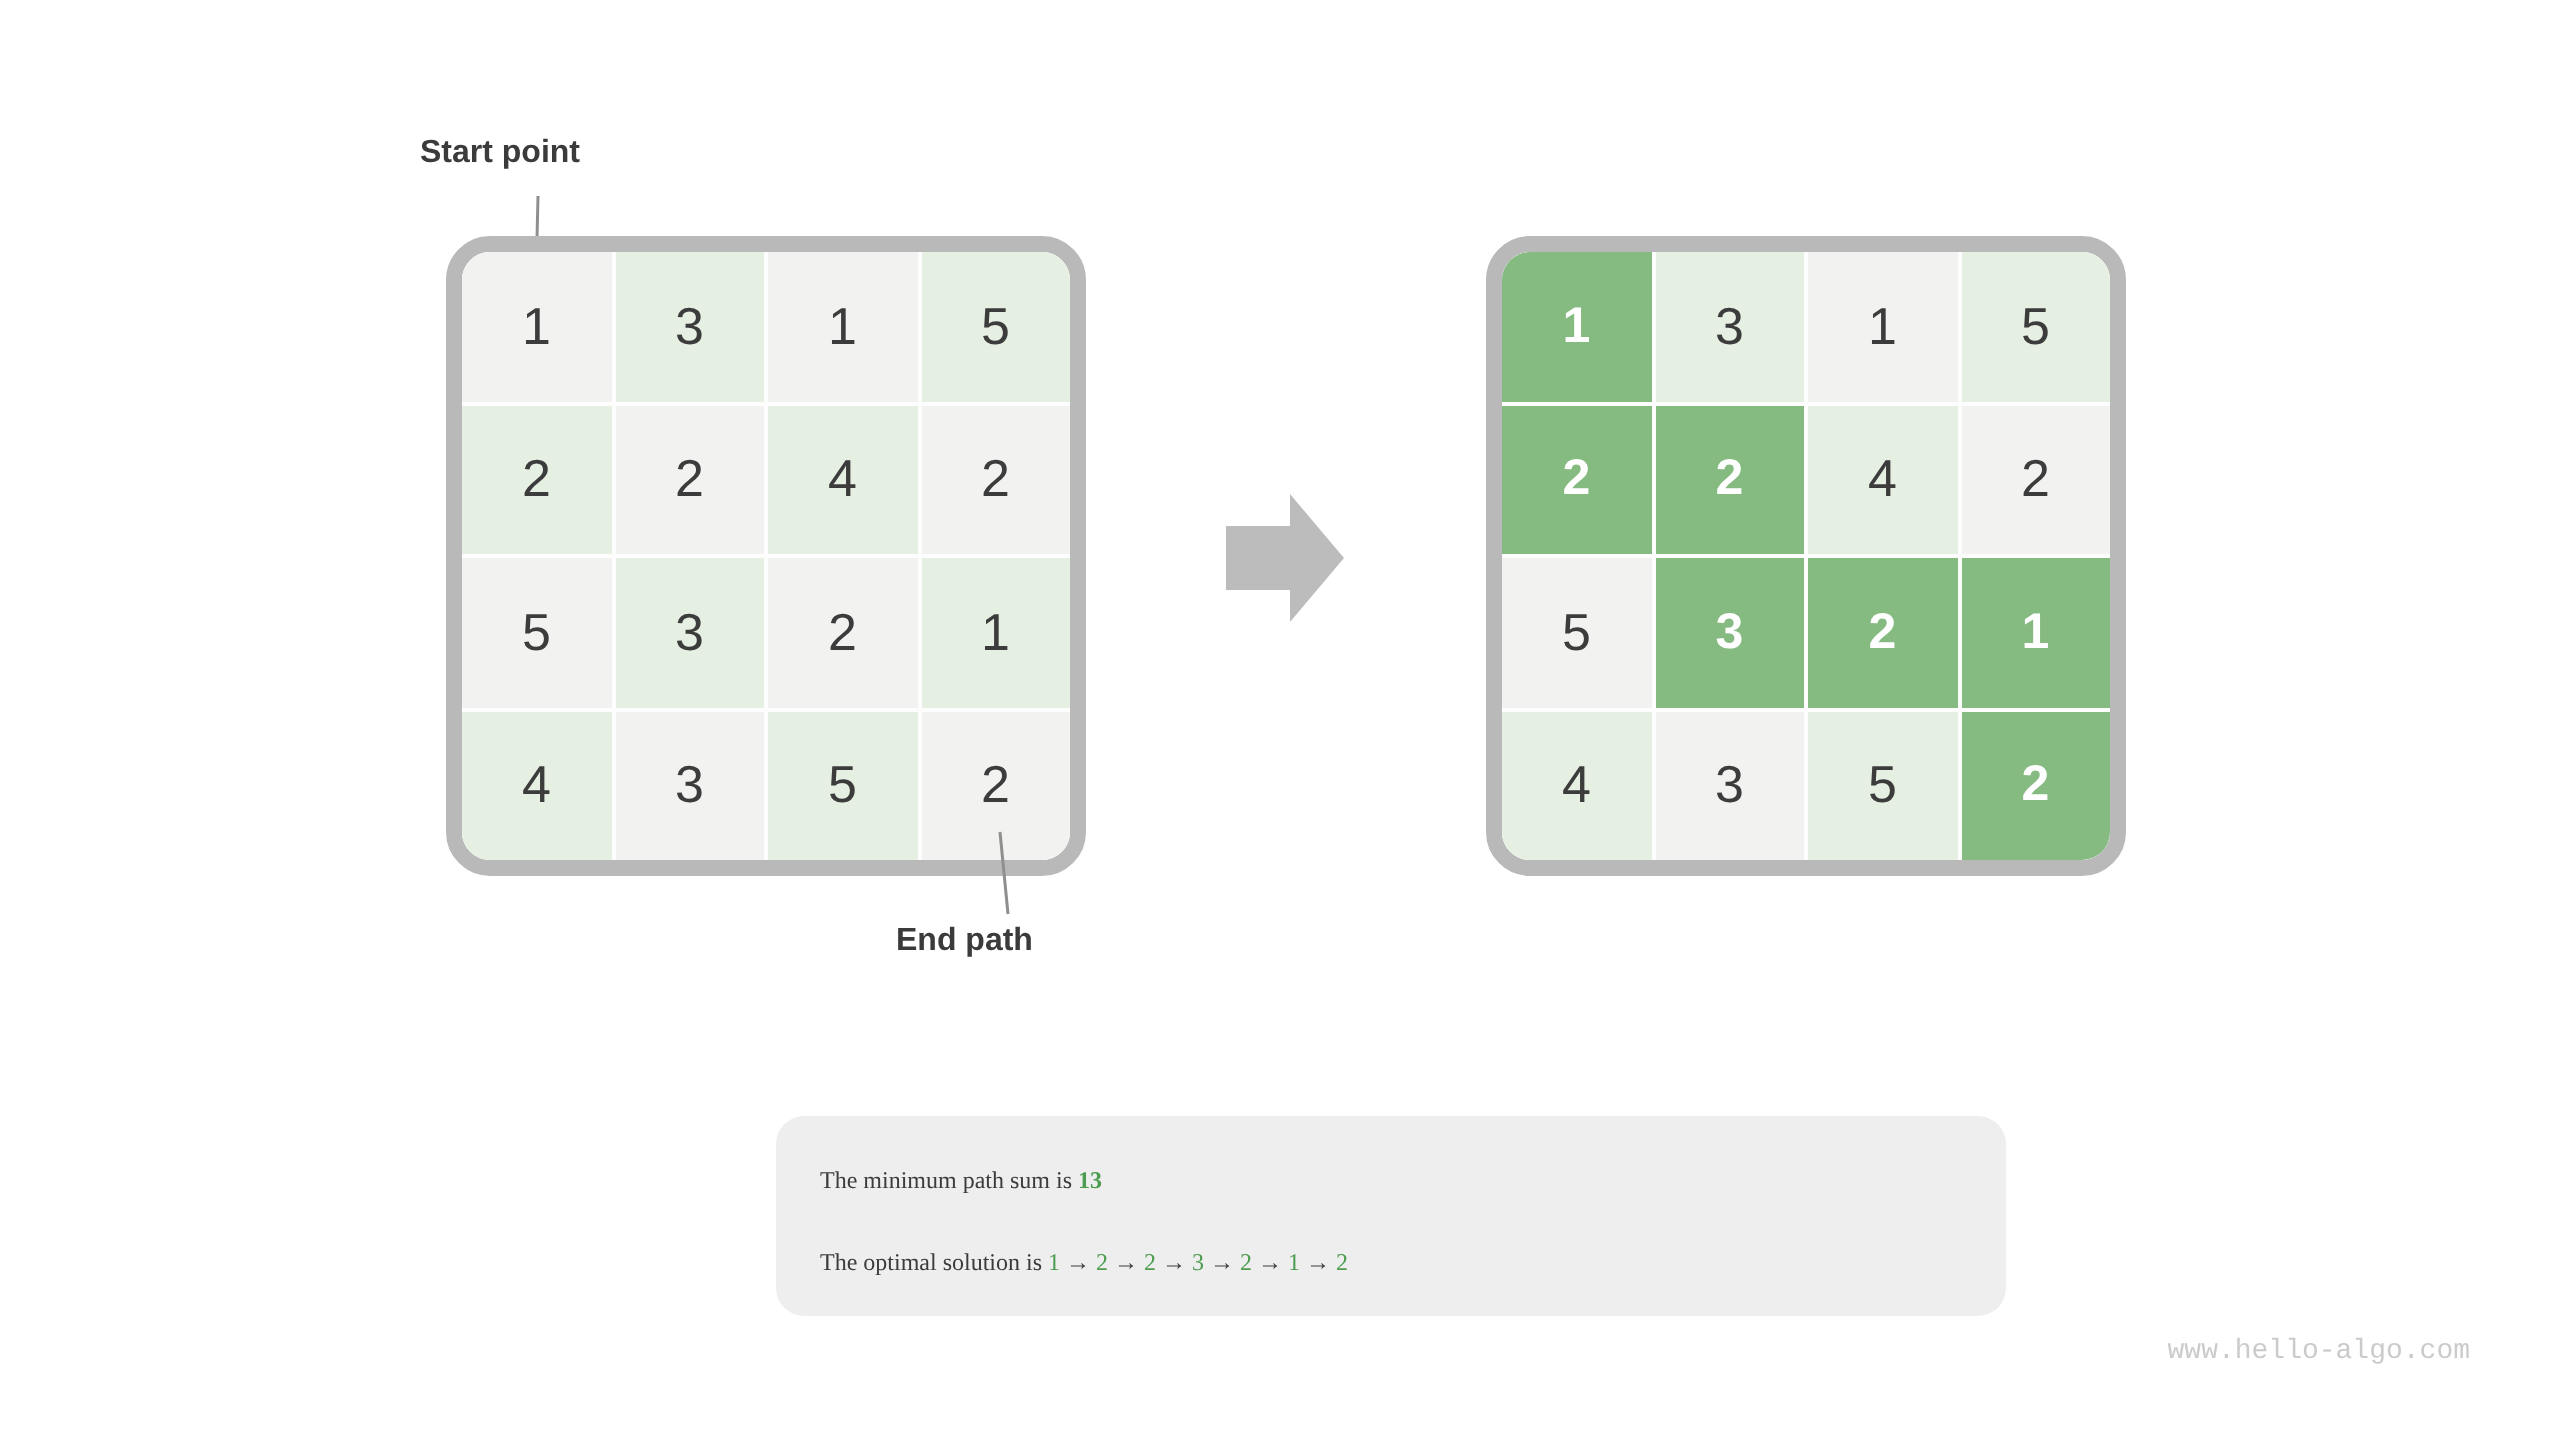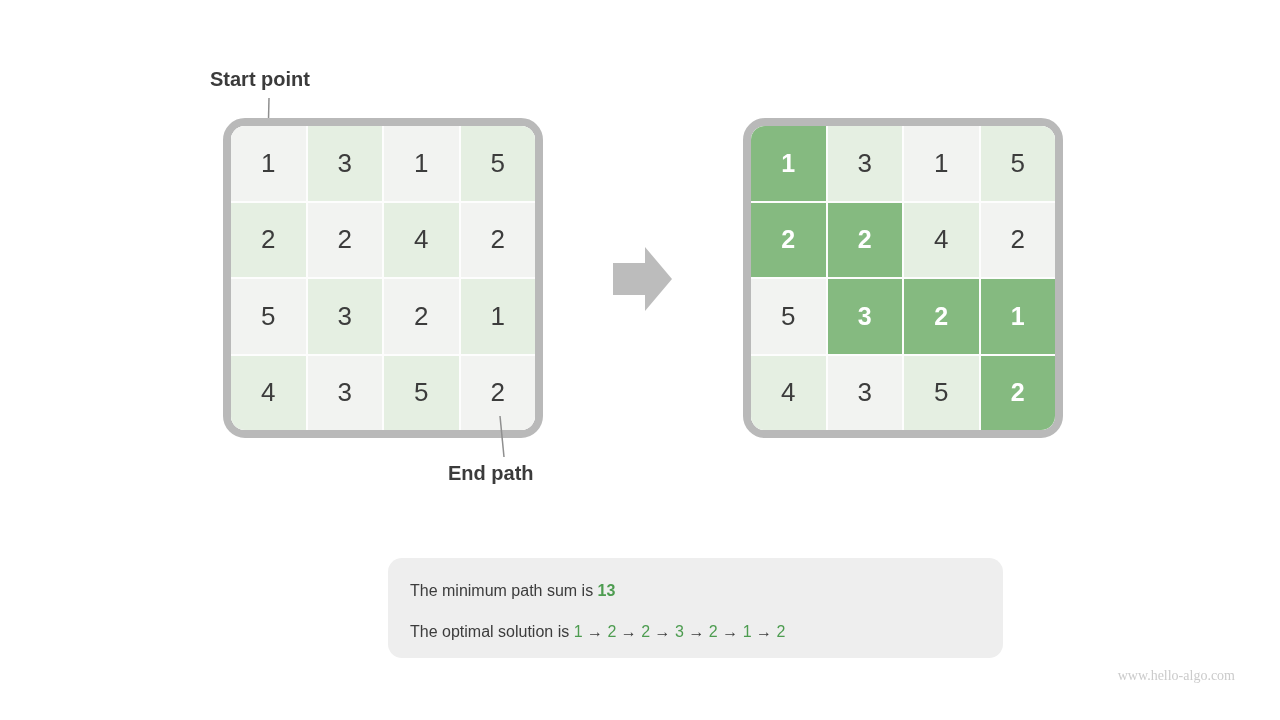--- a/index.html
+++ b/index.html
@@ -5,21 +5,21 @@
   :root{
     --cell_gray:#f2f3f1; --cell_green:#e5efe2; --cell_highlight:#85ba80;
     --grid_border:#b9b9b9; --arrow:#bcbcbc; --text_dark:#3c3c3c;
     --text_green:#4d9c50; --box_bg:#eeeeee; --watermark:#cbcbcb; --connector:#8f8f8f;
   }
   *{box-sizing:border-box; margin:0; padding:0;}
   html,body{width:1280px; height:720px; background:#ffffff; overflow:hidden;
     font-family:"Liberation Sans", sans-serif;}
   .stage{position:relative; width:1280px; height:720px;}
 
-  .point-label{position:absolute; font-size:20px; font-weight:bold; color:#3b3b3b; white-space:nowrap;}
+  .point-label{position:absolute; font-size:16px; font-weight:bold; color:#3b3b3b; white-space:nowrap;}
   #start-label{left:210px; top:68px;}
   #end-label{left:448px; top:462px;}
 
   .connector{position:absolute; overflow:visible;}
   #start-connector{left:260px; top:96px;}
   #end-connector{left:494px; top:414px;}
 
   .grid-frame{position:absolute; top:118px; width:320px; height:320px;
     border:8px solid var(--grid_border); border-radius:22px; background:#ffffff;}
   #left-grid-frame{left:223px;}
@@ -30,26 +30,26 @@
   .cell{display:flex; align-items:center; justify-content:center;
     font-size:26px; color:var(--text_dark);}
   .cell.gray{background:var(--cell_gray);}
   .cell.green{background:var(--cell_green);}
   .cell.hl{background:var(--cell_highlight); color:#ffffff; font-weight:bold; font-size:25px;}
 
   #transform-arrow{position:absolute; left:613px; top:246px;}
 
   .summary-box{position:absolute; left:388px; top:558px; width:615px; height:100px;
     background:var(--box_bg); border-radius:14px; padding:12px 0 0 22px;}
-  .summary-line{font-size:16px; line-height:41px; color:var(--text_dark); white-space:nowrap;}
+  .summary-line{font-size:12px; line-height:41px; color:var(--text_dark); white-space:nowrap;font-family:Liberation Serif, serif;}
   .green-strong{color:var(--text_green); font-weight:bold;}
   .summary-line .num{color:var(--text_green);}
   .summary-line .sep{color:var(--text_dark);}
 
-  #watermark{position:absolute; right:45px; top:668px; font-family:Liberation Serif, serif;
+  #watermark{position:absolute; right:45px; top:668px; font-family:Liberation Mono, monospace;
     font-size:14px; color:var(--watermark);}
 </style>
 </head>
 <body>
 
 <div class="stage">
 
   <div class="point-label" id="start-label">Start point</div>
 
   <svg class="connector" id="start-connector" width="16" height="48" viewBox="0 0 16 48">

